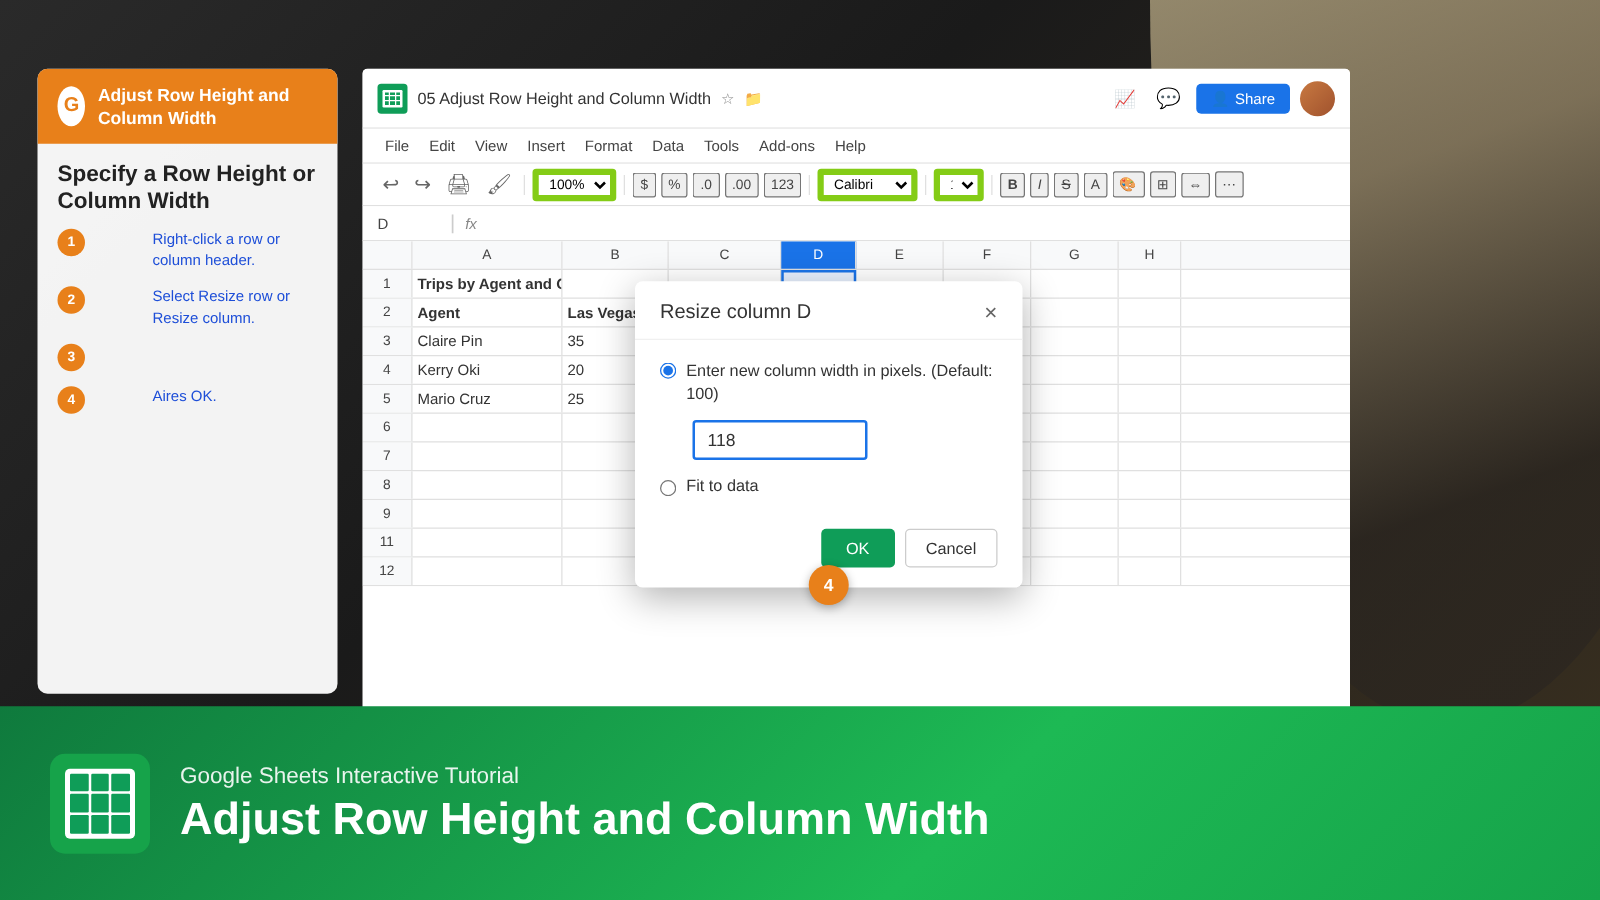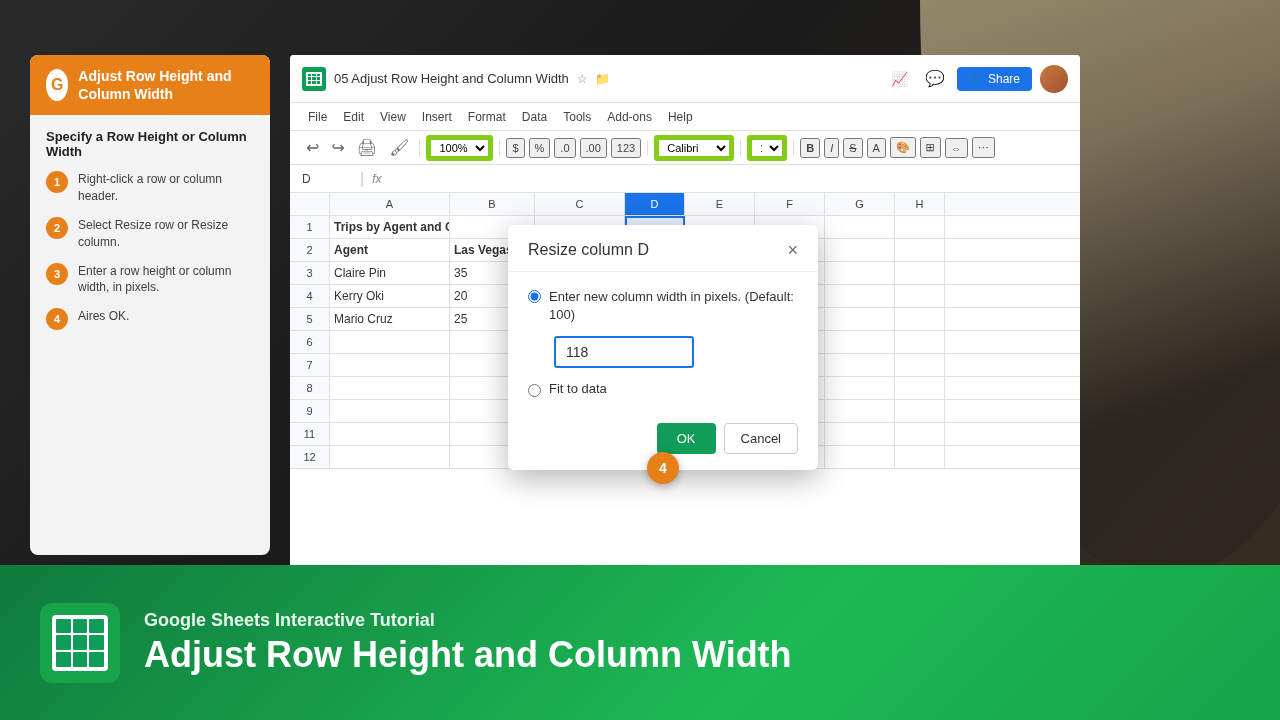--- a/index.html
+++ b/index.html
@@ -301,21 +301,21 @@
       font-size: 14px;
       font-weight: 600;
       line-height: 1.3;
     }
 
     .sidebar-content {
       padding: 14px 16px;
     }
 
     .sidebar-section-title {
-      font-size: 13px;
+      font-size: 18px;
       font-weight: 700;
       color: #222;
       margin-bottom: 12px;
     }
 
     .sidebar-step {
       display: flex;
       gap: 10px;
       margin-bottom: 12px;
       align-items: flex-start;
@@ -330,22 +330,23 @@
       color: white;
       font-size: 11px;
       font-weight: 700;
       display: flex;
       align-items: center;
       justify-content: center;
     }
 
     .step-text {
       font-size: 12px;
-      color: #404040;
+      color: #1d4ed8;
       line-height: 1.4;
+      margin-left: 44px;
     }
 
     
     .modal-overlay {
       position: absolute;
       top: 220px;
       left: 490px;
       width: 310px;
       background: white;
       border-radius: 6px;
@@ -506,21 +507,21 @@
       background: #0f9d58;
       border-radius: 1px;
     }
 
     .banner-text {
       color: white;
     }
 
     .banner-subtitle {
       font-size: 18px;
-      font-weight: 700;
+      font-weight: 400;
       opacity: 0.9;
       margin-bottom: 4px;
     }
 
     .banner-title {
       font-size: 36px;
       font-weight: 700;
       line-height: 1.1;
     }
 
@@ -583,21 +584,20 @@
     <div class="sidebar-step">
       <div class="step-number">
           <span>2</span>
         </div>
       <div class="step-text">Select Resize row or Resize column.</div>
     </div>
     <div class="sidebar-step">
       <div class="step-number">
           <span>3</span>
         </div>
-      <div class="step-text">Enter a row height or column width, in pixels.</div>
     </div>
     <div class="sidebar-step">
       <div class="step-number">
           <span>4</span>
         </div>
       <div class="step-text">Aires OK.</div>
     </div>
   </div>
 </div>
 

